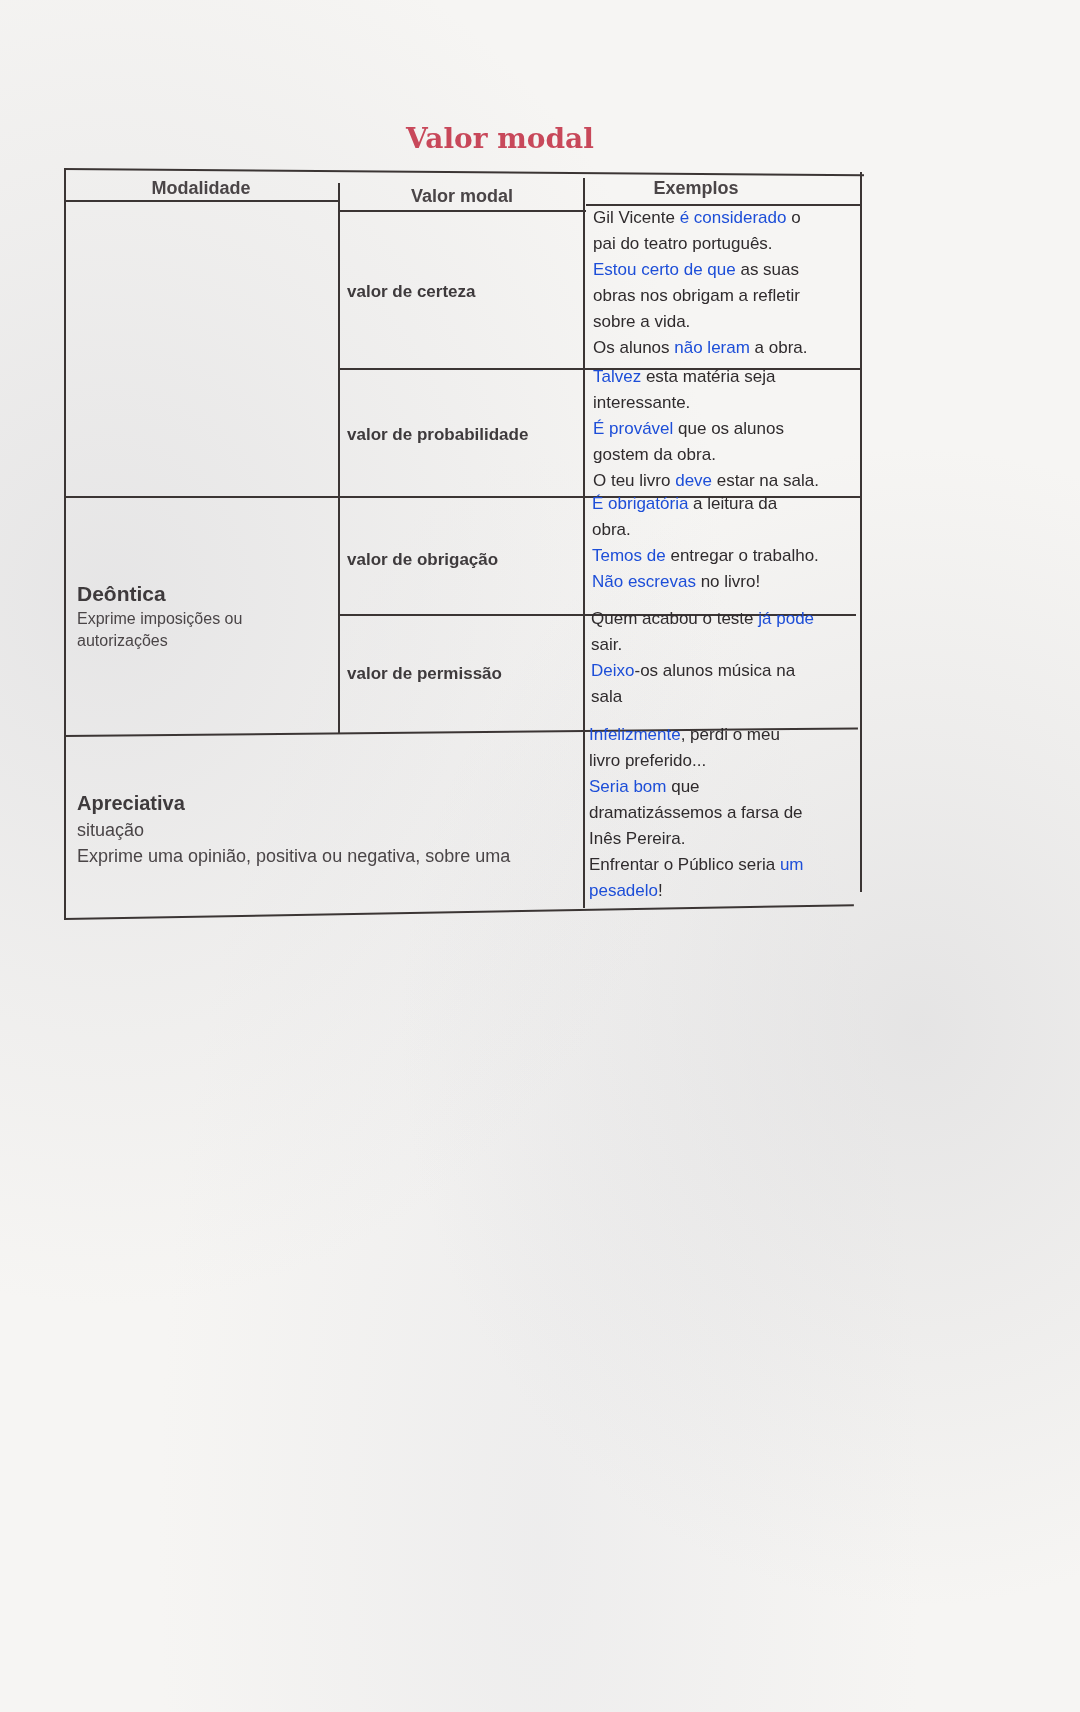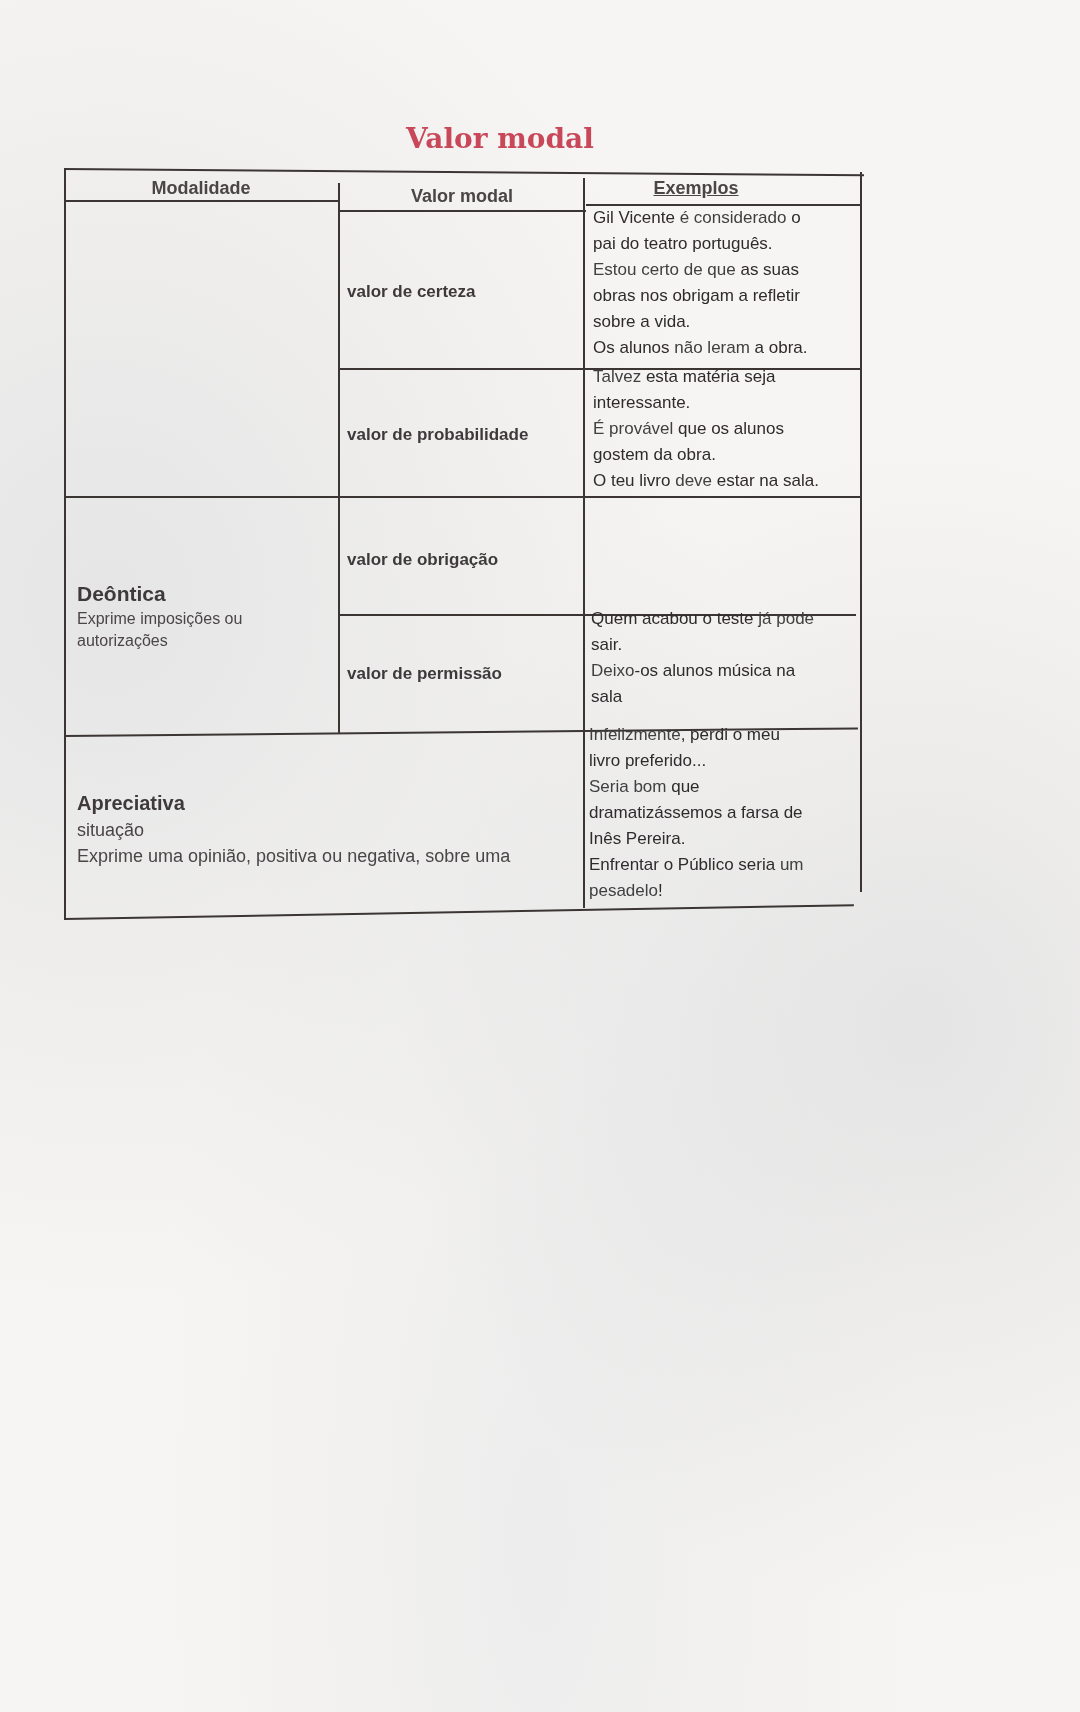--- a/index.html
+++ b/index.html
@@ -33,21 +33,21 @@
   .v { width: 2px; }
   .cell-text { position: absolute; font-size: 17px; line-height: 28px; }
   .hdr {
     position: absolute; font-weight: bold; font-size: 18px;
     color: #4a4547; text-align: center;
   }
   .mod-name { font-weight: bold; font-size: 21px; color: #3e3a3c; }
   .mod-desc { font-size: 16px; line-height: 22px; color: #4a4547; }
   .valor { position: absolute; font-weight: bold; font-size: 17px; color: #3e3a3c; }
   .ex { position: absolute; font-size: 17px; line-height: 26px; color: #2f2b2d; font-weight: 500; }
-  .hl { color: #404040; }
+  .hl { color: #1d4ed8; }
 </style>
 </head>
 <body>
 
 <div class="paper"></div>
 
 <div class="title">Valor modal</div>
 
 <div class="grid">
 
@@ -62,21 +62,21 @@
   <div class="line v" style="left:860px; top:172px; height:720px;"></div>
 
   <div class="line h" style="left:338px; top:368px; width:524px;"></div>
   <div class="line h" style="left:64px; top:496px; width:796px;"></div>
   <div class="line h" style="left:338px; top:614px; width:518px;"></div>
   <div class="line h" style="left:64px; top:735px; width:794px; transform:rotate(-0.55deg); transform-origin:left;"></div>
   <div class="line h" style="left:64px; top:918px; width:790px; transform:rotate(-1.0deg); transform-origin:left;"></div>
 
   <div class="hdr" style="left:64px; top:178px; width:274px;">Modalidade</div>
   <div class="hdr" style="left:338px; top:186px; width:248px;">Valor modal</div>
-  <div class="hdr" style="left:586px; top:178px; width:220px;text-decoration:underline;">Exemplos</div>
+  <div class="hdr" style="left:586px; top:178px; width:220px;">Exemplos</div>
 
   <div class="valor" style="left:347px; top:282px;text-align:center;">valor de certeza</div>
   <div class="valor" style="left:347px; top:425px;">valor de probabilidade</div>
 
   <div class="ex" style="left:593px; top:205px; width:270px;">
       <div><span>Gil Vicente </span><span class="hl">é considerado</span><span> o</span></div>
       <div><span>pai do teatro português.</span></div>
       <div><span class="hl">Estou certo de que</span><span> as suas</span></div>
       <div><span>obras nos obrigam a refletir</span></div>
       <div><span>sobre a vida.</span></div>
@@ -91,20 +91,26 @@
     </div>
 
   <div class="cell-text" style="left:77px; top:580px; width:260px;">
     <div class="mod-name">Deôntica</div>
     <div class="mod-desc">Exprime imposições ou</div>
     <div class="mod-desc">autorizações</div>
   </div>
   <div class="valor" style="left:347px; top:550px;">valor de obrigação</div>
   <div class="valor" style="left:347px; top:664px;">valor de permissão</div>
 
+  <div class="ex" style="left:592px; top:491px; width:270px;">
+      <div><span class="hl">É obrigatória</span><span> a leitura da</span></div>
+      <div><span>obra.</span></div>
+      <div><span class="hl">Temos de</span><span> entregar o trabalho.</span></div>
+      <div><span class="hl">Não escrevas</span><span> no livro!</span></div>
+    </div>
   <div class="ex" style="left:591px; top:606px; width:270px;">
       <div><span>Quem acabou o teste </span><span class="hl">já pode</span></div>
       <div><span>sair.</span></div>
       <div><span class="hl">Deixo</span><span>-os alunos música na</span></div>
       <div><span>sala</span></div>
     </div>
 
   <div class="cell-text" style="left:77px; top:789px; width:490px;">
     <div class="mod-name" style="font-size:20px;">Apreciativa</div>
     <div class="mod-desc" style="font-size:18px; line-height:26px;">situação</div>

